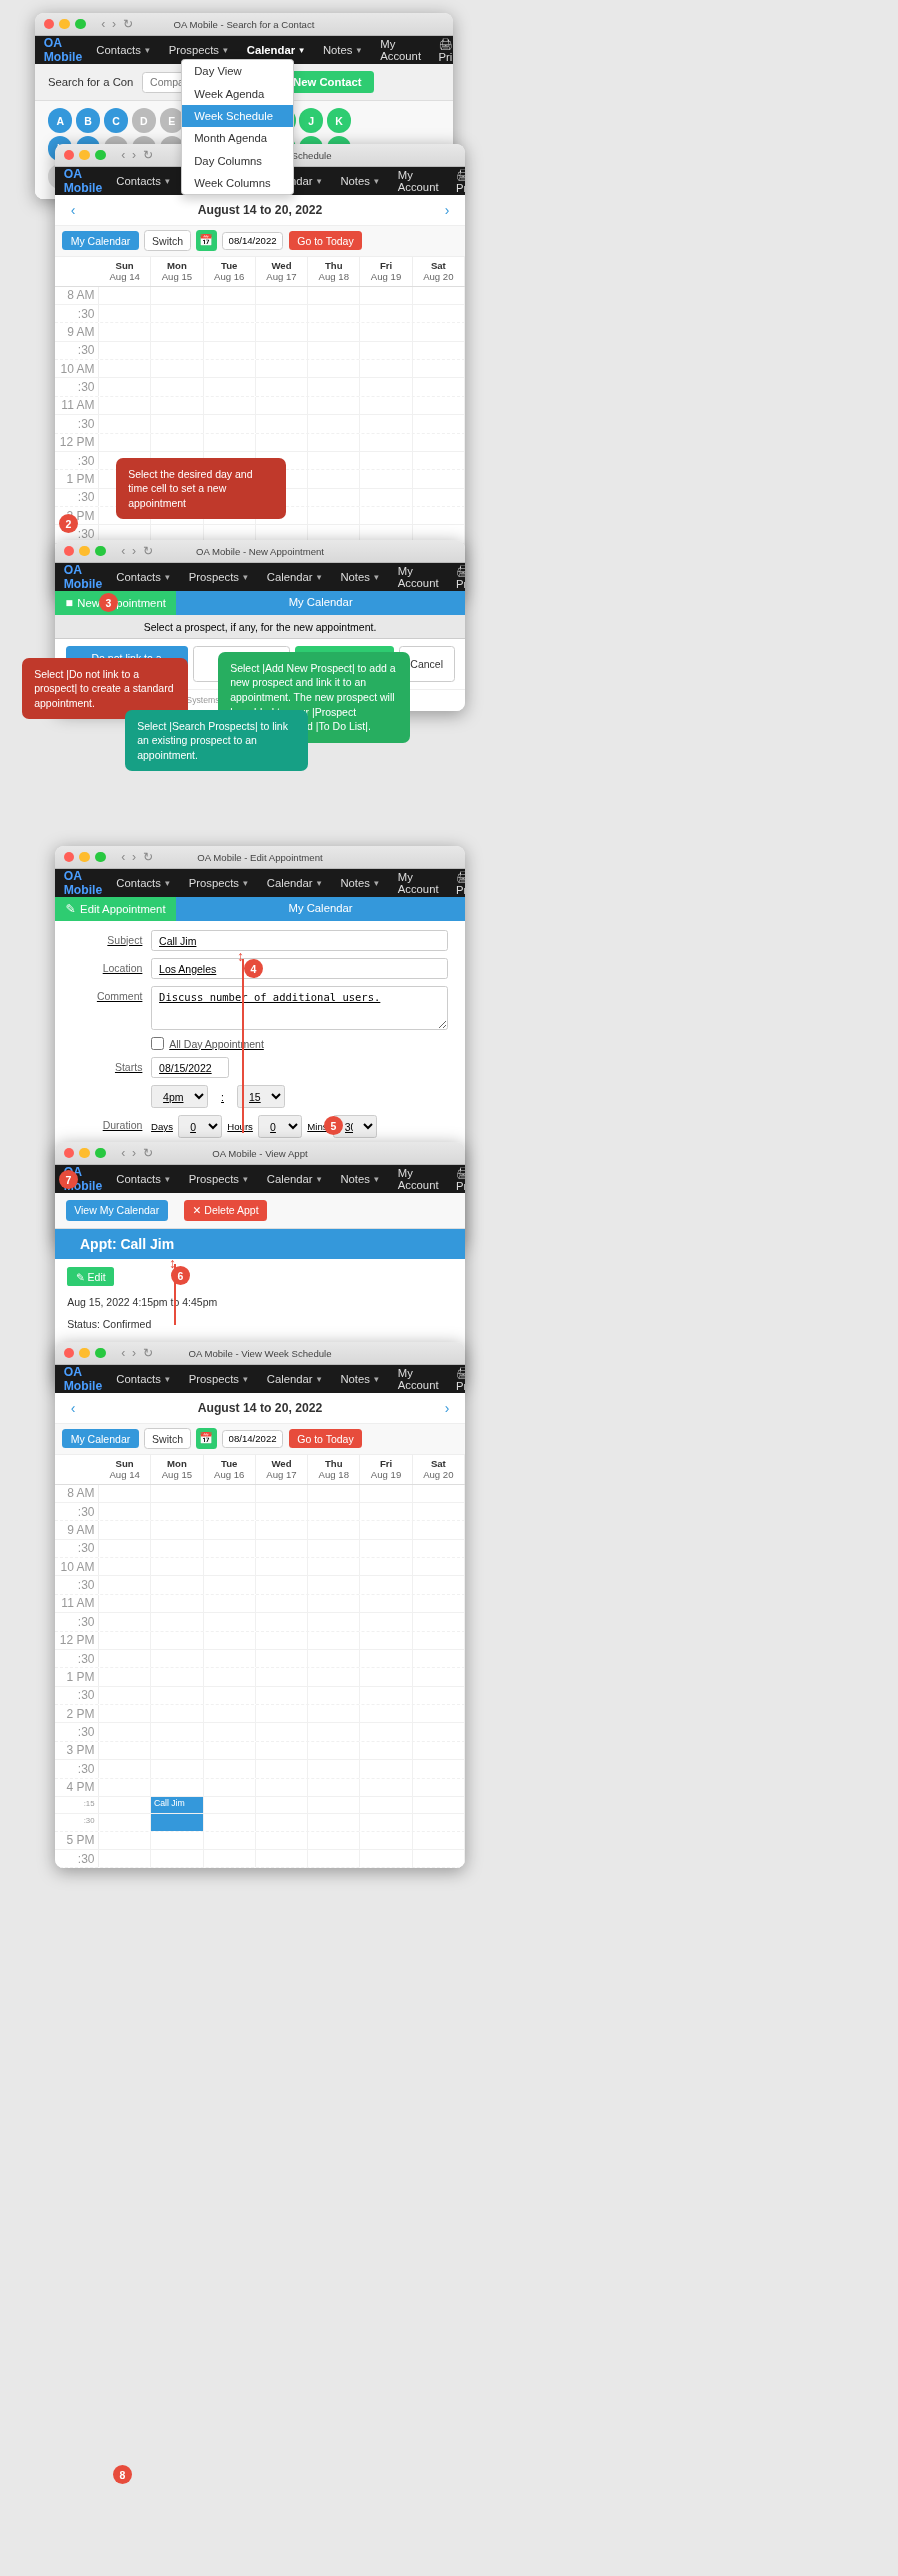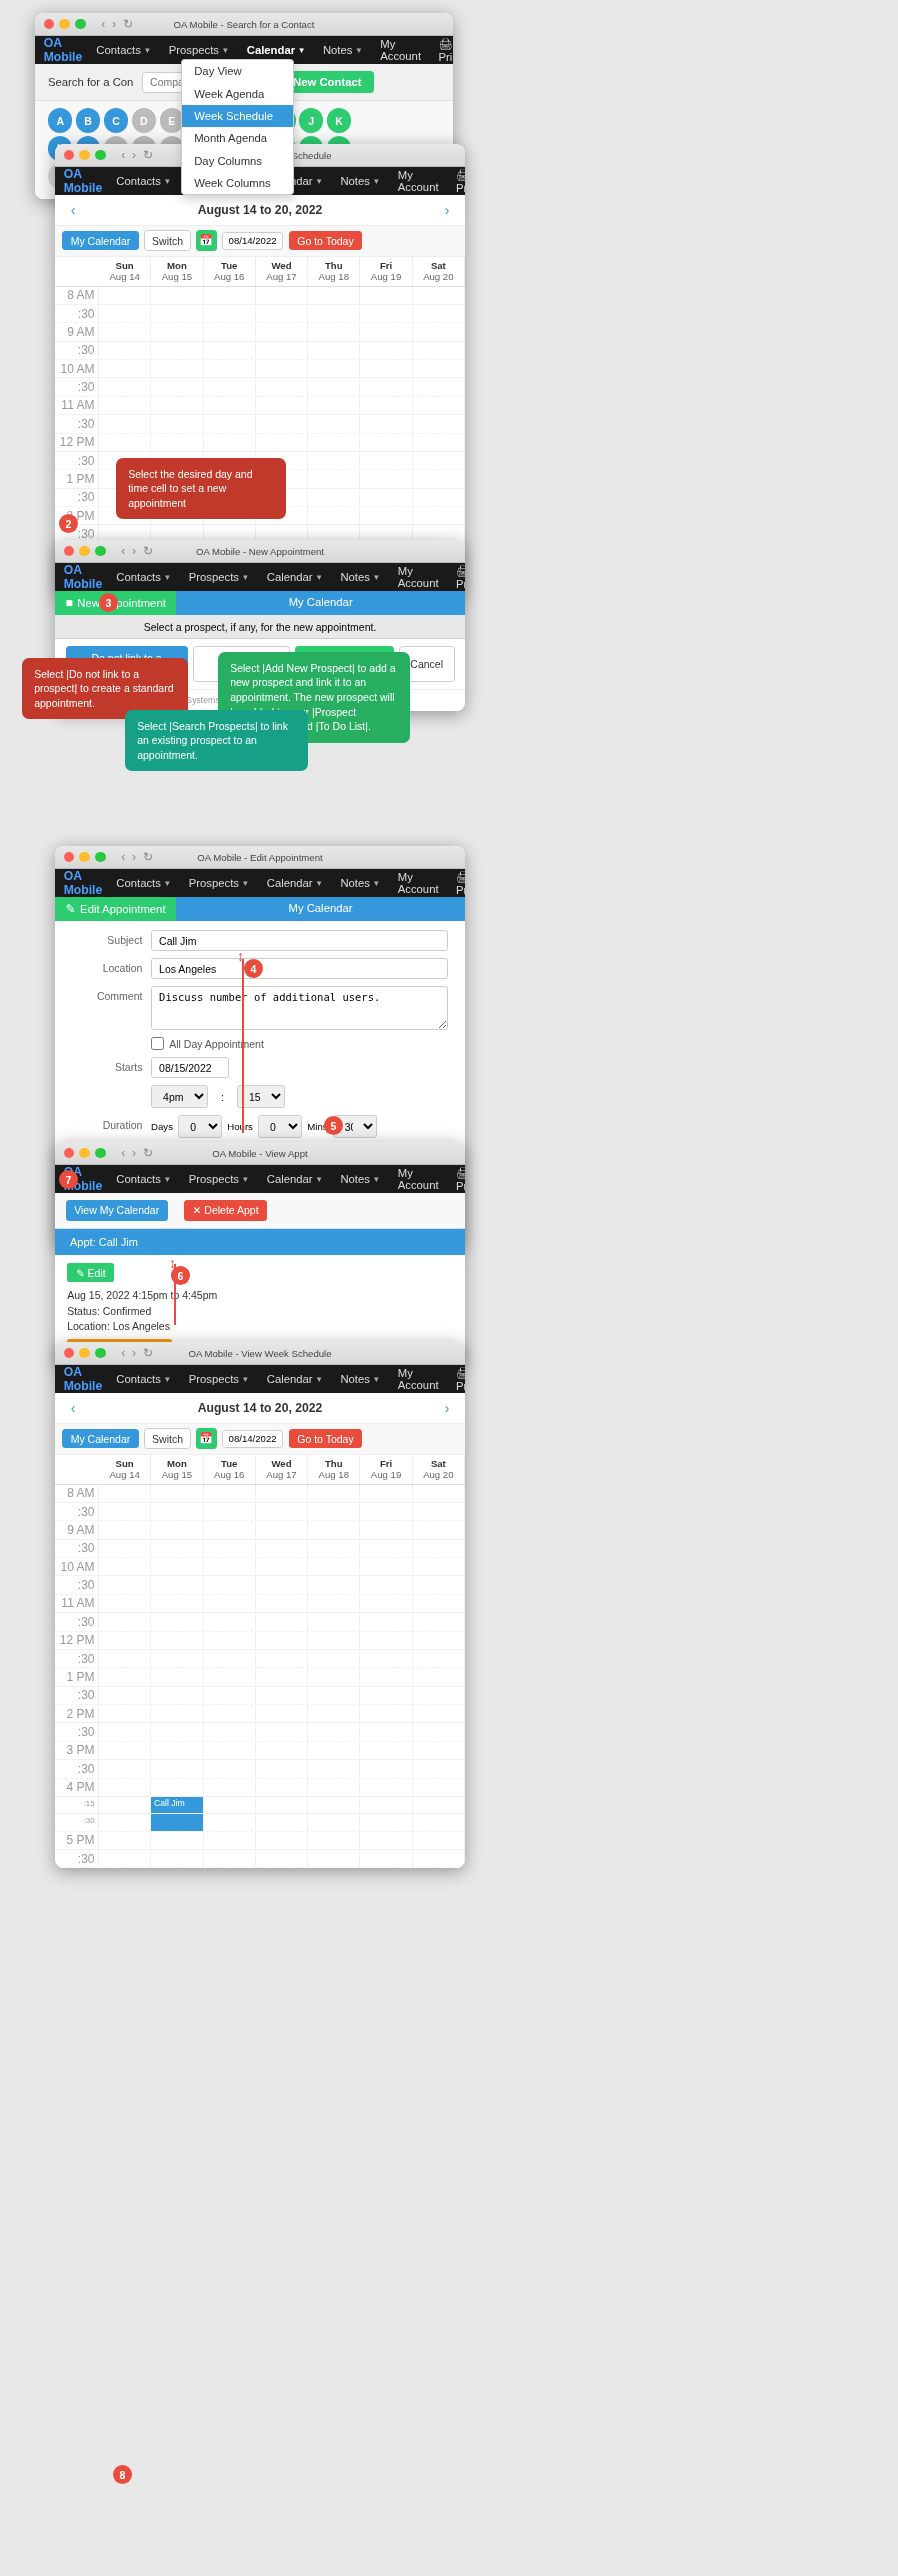--- a/index.html
+++ b/index.html
@@ -372,20 +372,21 @@
 
     
     .form-section {
       padding: 8.7px 17.4px;
     }
     .form-row {
       display: flex;
       align-items: flex-start;
       margin-bottom: 7px;
       gap: 8.7px;
+      text-decoration: underline;
     }
     .form-label {
       width: 70px;
       text-align: right;
       color: #666;
       font-size: 10.5px;
       padding-top: 3.5px;
       flex-shrink: 0;
     }
     .form-input {
@@ -461,31 +462,32 @@
       color: white;
       border: none;
       padding: 4.4px 8.7px;
       border-radius: 3.5px;
       font-size: 10.5px;
       cursor: pointer;
     }
     .appt-title-bar {
       background: #3498db;
       color: white;
-      padding: 7px 15px;
-      font-size: 11px;
-      font-weight: normal;
+      padding: 7px 25px;
+      font-size: 14px;
+      font-weight: bold;
     }
     .appt-detail-section {
       padding: 8.7px 12.2px;
     }
     .appt-detail-row {
       font-size: 10.5px;
       color: #333;
       margin-bottom: 3.5px;
+      margin-top: 10px;
     }
     .btn-edit-appt {
       background: #2ecc71;
       color: white;
       border: none;
       padding: 3.5px 8.7px;
       border-radius: 2.6px;
       font-size: 10.5px;
       cursor: pointer;
     }

